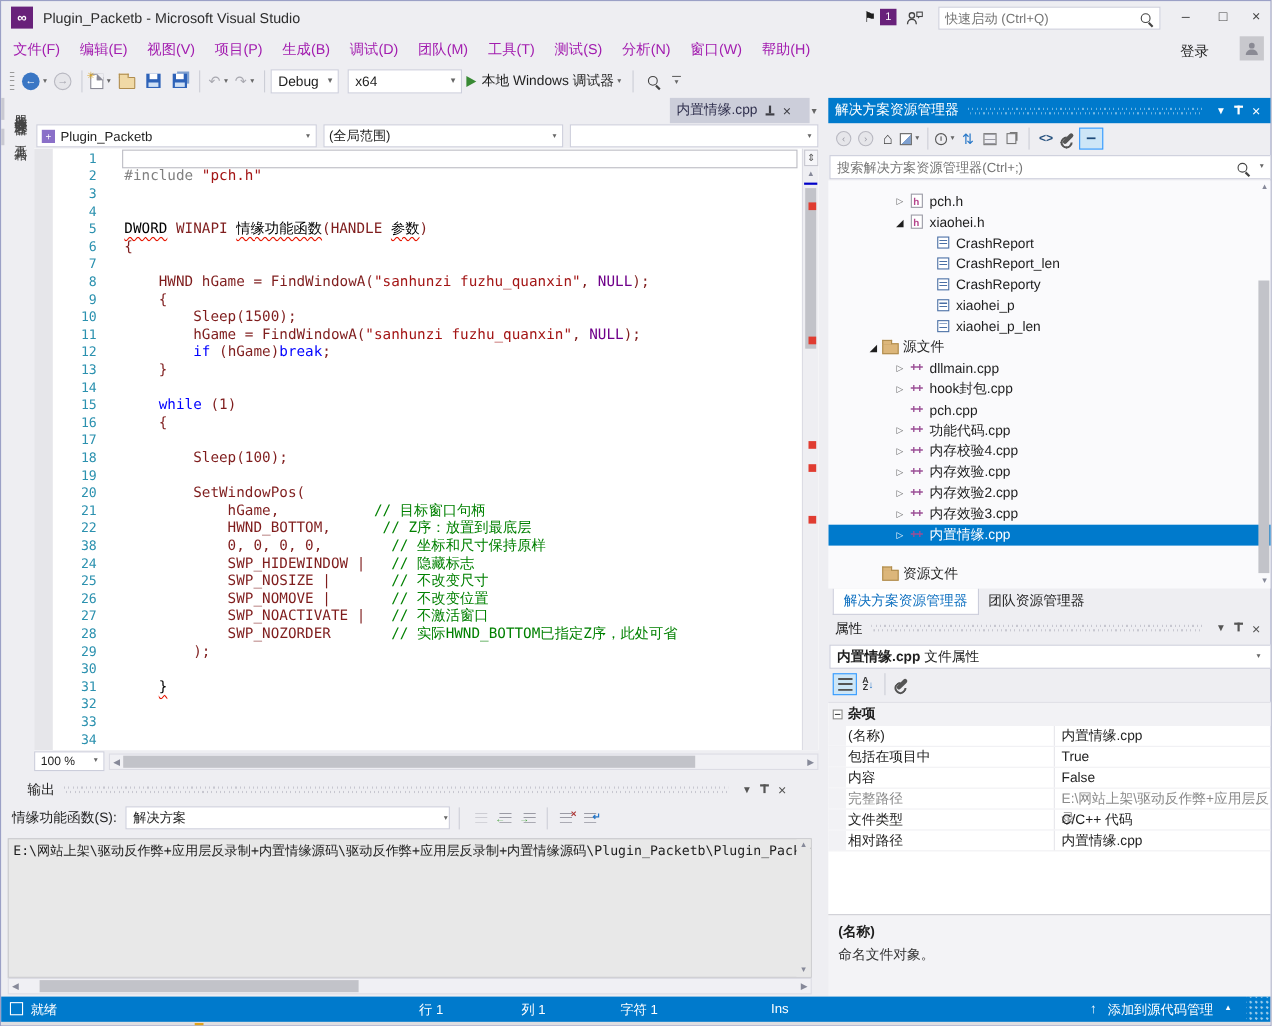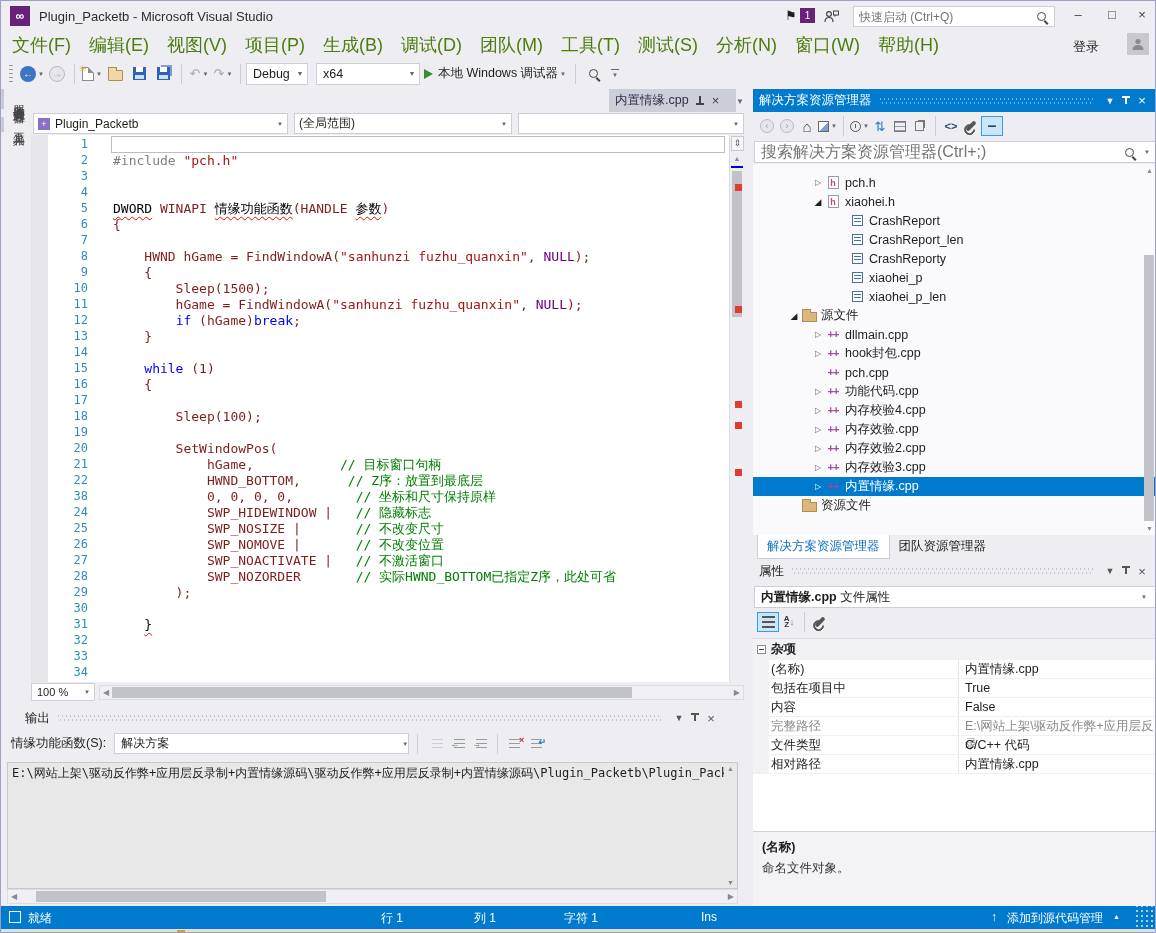--- a/index.html
+++ b/index.html
@@ -16,21 +16,21 @@
   .feedback { position:absolute; left:822px; top:7px; width:16px; height:16px; }
   .quick-launch { position:absolute; left:852px; top:5px; width:202px; height:21px; background:#fff; border:1px solid #cccedb; display:flex; align-items:center; }
   .quick-launch input { flex:1; border:0; outline:0; font-size:12px; color:#767676; padding:0 5px; background:transparent; font-family:inherit; }
   .mag { position:relative; width:9px; height:9px; border:1.5px solid #444; border-radius:50%; margin-right:8px; flex:none; }
   .mag::after { content:""; position:absolute; left:7px; top:7px; width:5px; height:1.5px; background:#444; transform:rotate(45deg); transform-origin:0 0; }
   .win-btn { position:absolute; top:1px; width:30px; height:26px; text-align:center; line-height:26px; font-size:13px; color:#444; }
   .wb-min { left:1062px; } .wb-max { left:1096px; } .wb-close { left:1126px; }
 
   
   .menubar { position:absolute; left:0; top:30px; width:100%; height:27px; display:flex; align-items:center; padding-left:2px; }
-  .menu-item { font-size:18px; color:#4d7c0f; padding:5px 9px; }
+  .menu-item { font-size:13px; color:#a21caf; padding:5px 9px; }
   .login { position:absolute; left:1072px; top:37px; font-size:13px; color:#1e1e1e; }
   .avatar { position:absolute; left:1126px; top:32px; width:22px; height:22px; background:#c8c8cd; display:flex; align-items:center; justify-content:center; }
 
   
   .toolbar { position:absolute; left:0; top:57px; width:100%; height:31px; display:flex; align-items:center; padding-left:6px; }
   .grip { width:4px; height:18px; margin:0 6px 0 2px; background:repeating-linear-gradient(180deg,#999 0 1px,transparent 1px 4px); }
   .tbtn { display:flex; align-items:center; justify-content:center; height:22px; min-width:22px; margin:0 1px; font-size:13px; }
   .tsep { width:1px; height:20px; background:#ccced6; margin:0 5px; }
   .caret { font-size:6px; color:#666; margin-left:2px; }
   .nav-circle { width:16px; height:16px; border-radius:50%; background:#3a76c4; color:#fff; font-size:10px; line-height:15px; text-align:center; }
@@ -100,21 +100,21 @@
   .tw-dots { flex:1; height:10px; margin:0 8px; background:repeating-linear-gradient(90deg,currentColor 0 1px,transparent 1px 4px) 0 2px/100% 2px no-repeat, repeating-linear-gradient(90deg,currentColor 0 1px,transparent 1px 4px) 2px 6px/100% 2px no-repeat; opacity:.45; }
   .tw-btn { width:18px; text-align:center; font-size:9px; }
   .tw-pin { position:relative; width:14px; height:12px; }
   .tw-pin::before { content:""; position:absolute; left:6px; top:1px; width:2px; height:8px; background:currentColor; }
   .tw-pin::after { content:""; position:absolute; left:3px; top:1px; width:8px; height:2px; background:currentColor; }
   .se-toolbar { height:28px; display:flex; align-items:center; padding:0 4px; }
   .sbtn { display:flex; align-items:center; justify-content:center; height:20px; min-width:18px; margin:0 1px; font-size:13px; color:#424242; }
   .mini-circle { width:14px; height:14px; border-radius:50%; border:1px solid #b9b9c2; background:#e6e6ea; color:#9a9aa4; font-size:9px; line-height:12px; text-align:center; }
   .hl-btn { border:1px solid #3399ff; background:#cde6f7; height:20px; width:22px; display:flex; align-items:center; justify-content:center; color:#1e4b7a; font-weight:bold; }
   .se-search { margin:1px 1px; height:22px; background:#fff; border:1px solid #cccedb; display:flex; align-items:center; }
-  .se-search input { flex:1; border:0; outline:0; background:transparent; font-size:16px; color:#767676; padding:0 6px; font-family:inherit; }
+  .se-search input { flex:1; border:0; outline:0; background:transparent; font-size:12px; color:#767676; padding:0 6px; font-family:inherit; }
   .tree { position:relative; height:371px; background:#fafafc; overflow:hidden; padding-top:9px; }
   .trow { position:relative; height:19px; display:flex; align-items:center; font-size:12.5px; color:#1e1e1e; }
   .trow.sel { background:#007acc; color:#fff; }
   .texp { width:14px; flex:none; font-size:8px; color:#646465; text-align:center; }
   .trow.sel .texp { color:#fff; }
   .texp.open { font-size:9px; color:#1e1e1e; }
   .tico { width:16px; flex:none; display:flex; justify-content:center; margin-right:4px; }
   .ico-h { position:relative; width:11px; height:13px; background:#fff; border:1px solid #9b9ba6; font-size:9px; font-weight:bold; color:#b4458c; text-align:center; line-height:12px; }
   .ico-cpp { color:#9b4f96; font-weight:bold; font-size:11px; letter-spacing:-1px; line-height:13px; }
   .ico-member { width:11px; height:11px; border:1px solid #4a6fa5; background:linear-gradient(#fff 0 0) padding-box, #fff; position:relative; }
@@ -564,21 +564,21 @@
             </span>
             <span>内存效验3.cpp</span>
           </div>
           <div class="trow sel" style="padding-left: 58px;">
             <span class="texp">▷</span>
             <span class="tico">
               <span class="ico-cpp">++</span>
             </span>
             <span>内置情缘.cpp</span>
           </div>
-          <div class="trow" style="padding-left: 34px;">
+          <div class="trow" style="padding-left: 34px; margin-top: 16px;">
             <span class="texp"></span>
             <span class="tico">
               <span class="ico-folder"></span>
             </span>
             <span>资源文件</span>
           </div>
         </div>
       <div class="tree-scroll">
         <div class="sb-arrow" style="top:0">▲</div>
         <div class="ts-thumb"></div>

